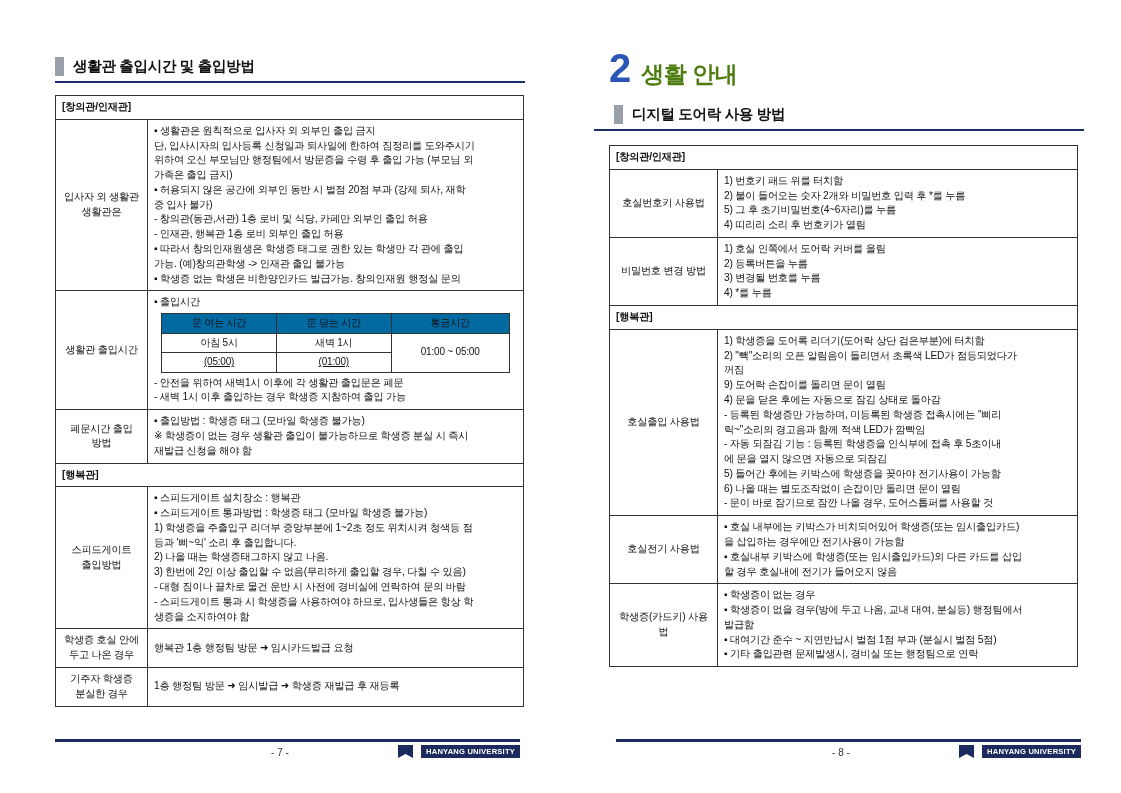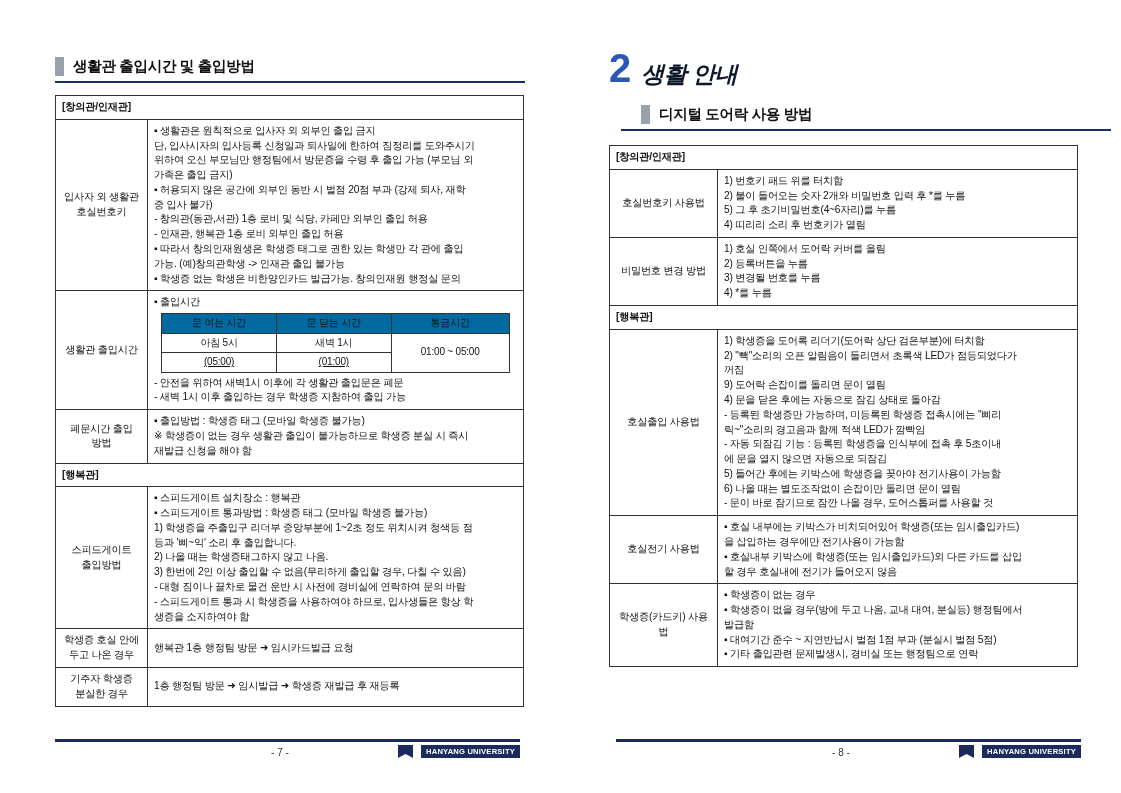--- a/index.html
+++ b/index.html
@@ -27,21 +27,21 @@
   .sec-head .txt{
     font-size:14.5px;font-weight:bold;letter-spacing:-0.3px;color:#111;
   }
   .big-head{
     display:flex;align-items:baseline;gap:10px;
   }
   .big-head .num{
     font-size:40px;font-weight:bold;color:#2a57b5;line-height:1;
   }
   .big-head .t{
-    font-size:23px;font-weight:bold;color:#0f172a;letter-spacing:-0.5px;font-style:italic;
+    font-size:23px;font-weight:bold;color:#4d7c0f;letter-spacing:-0.5px;
   }
 
   
   table.doc{
     border-collapse:collapse;
     width:100%;
     table-layout:fixed;
   }
   table.doc td{
     border:1px solid #333;
@@ -120,21 +120,21 @@
         <col style="width:376px">
       </colgroup>
 
     <tbody>
         <tr>
       <td class="grouphdr" colspan="2">[창의관/인재관]</td>
     </tr>
 
     <tr>
       <td class="rowlabel lines">입사자 외 생활관
-호실번호키</td>
+생활관은</td>
       <td>
         <span class="bull">▪ 생활관은 원칙적으로 입사자 외 외부인 출입 금지</span>
         <span class="sub">   단, 입사시자의 입사등록 신청일과 퇴사일에 한하여 짐정리를 도와주시기</span>
         <span class="sub">위하여 오신 부모님만 행정팀에서 방문증을 수령 후 출입 가능 (부모님 외</span>
         <span class="sub">가족은 출입 금지)</span>
         <span class="bull">▪ 허용되지 않은 공간에 외부인 동반 시 벌점 20점 부과 (강제 퇴사, 재학</span>
         <span class="sub">중 입사 불가)</span>
         <span class="sub">  - 창의관(동관,서관) 1층 로비 및 식당, 카페만 외부인 출입 허용</span>
         <span class="sub">  - 인재관, 행복관 1층 로비 외부인 출입 허용</span>
         <span class="bull">▪ 따라서 창의인재원생은 학생증 태그로 권한 있는 학생만 각 관에 출입</span>
@@ -228,21 +228,21 @@
   </div>
 </div>
 
 <div class="page page-right">
 
   <div class="big-head" style="position:absolute;left:48px;top:48px;">
     <span class="num">2</span>
     <span class="t">생활 안내</span>
   </div>
 
-  <div class="sec-head" style="position:absolute;left:60px;top:105px;width:470px;padding-left:20px;">
+  <div class="sec-head" style="position:absolute;left:33px;top:105px;width:470px;padding-left:20px;">
     <span class="bar"></span>
     <span class="txt">디지털 도어락 사용 방법</span>
   </div>
 
   <table class="doc" style="position:absolute;left:48px;top:145px;width:468px;">
     <colgroup>
         <col style="width:108px">
         <col style="width:360px">
       </colgroup>
 

